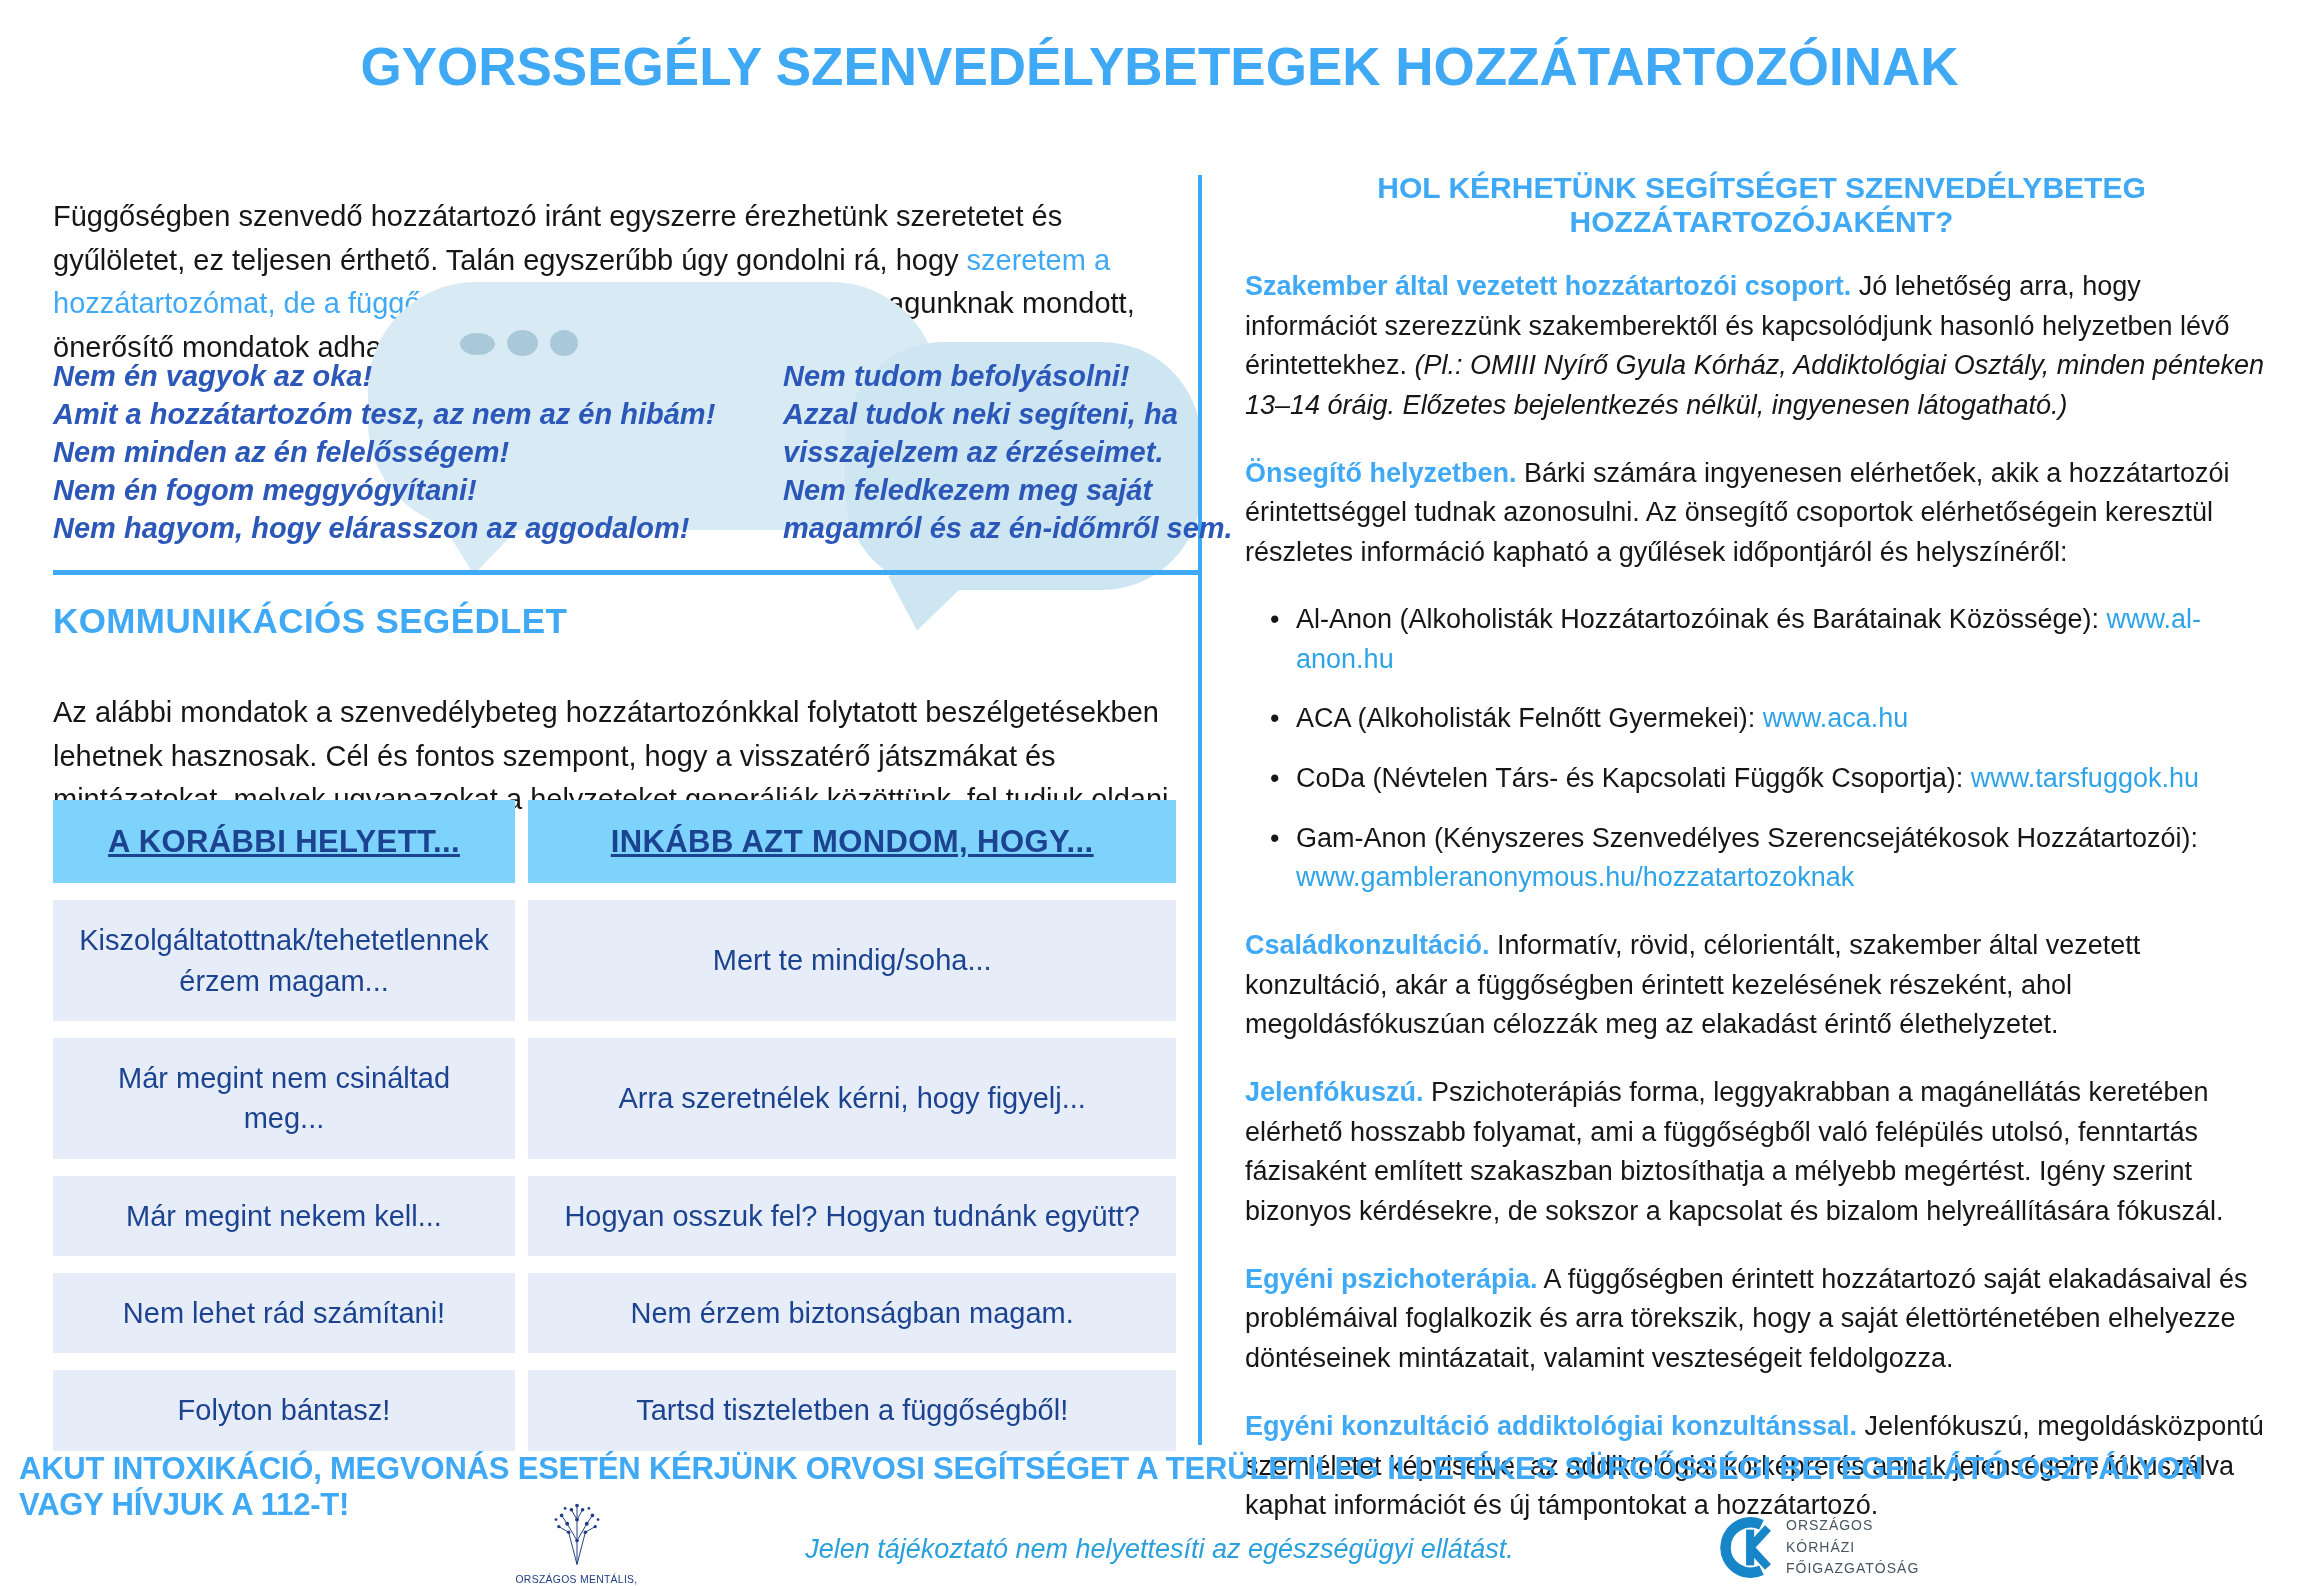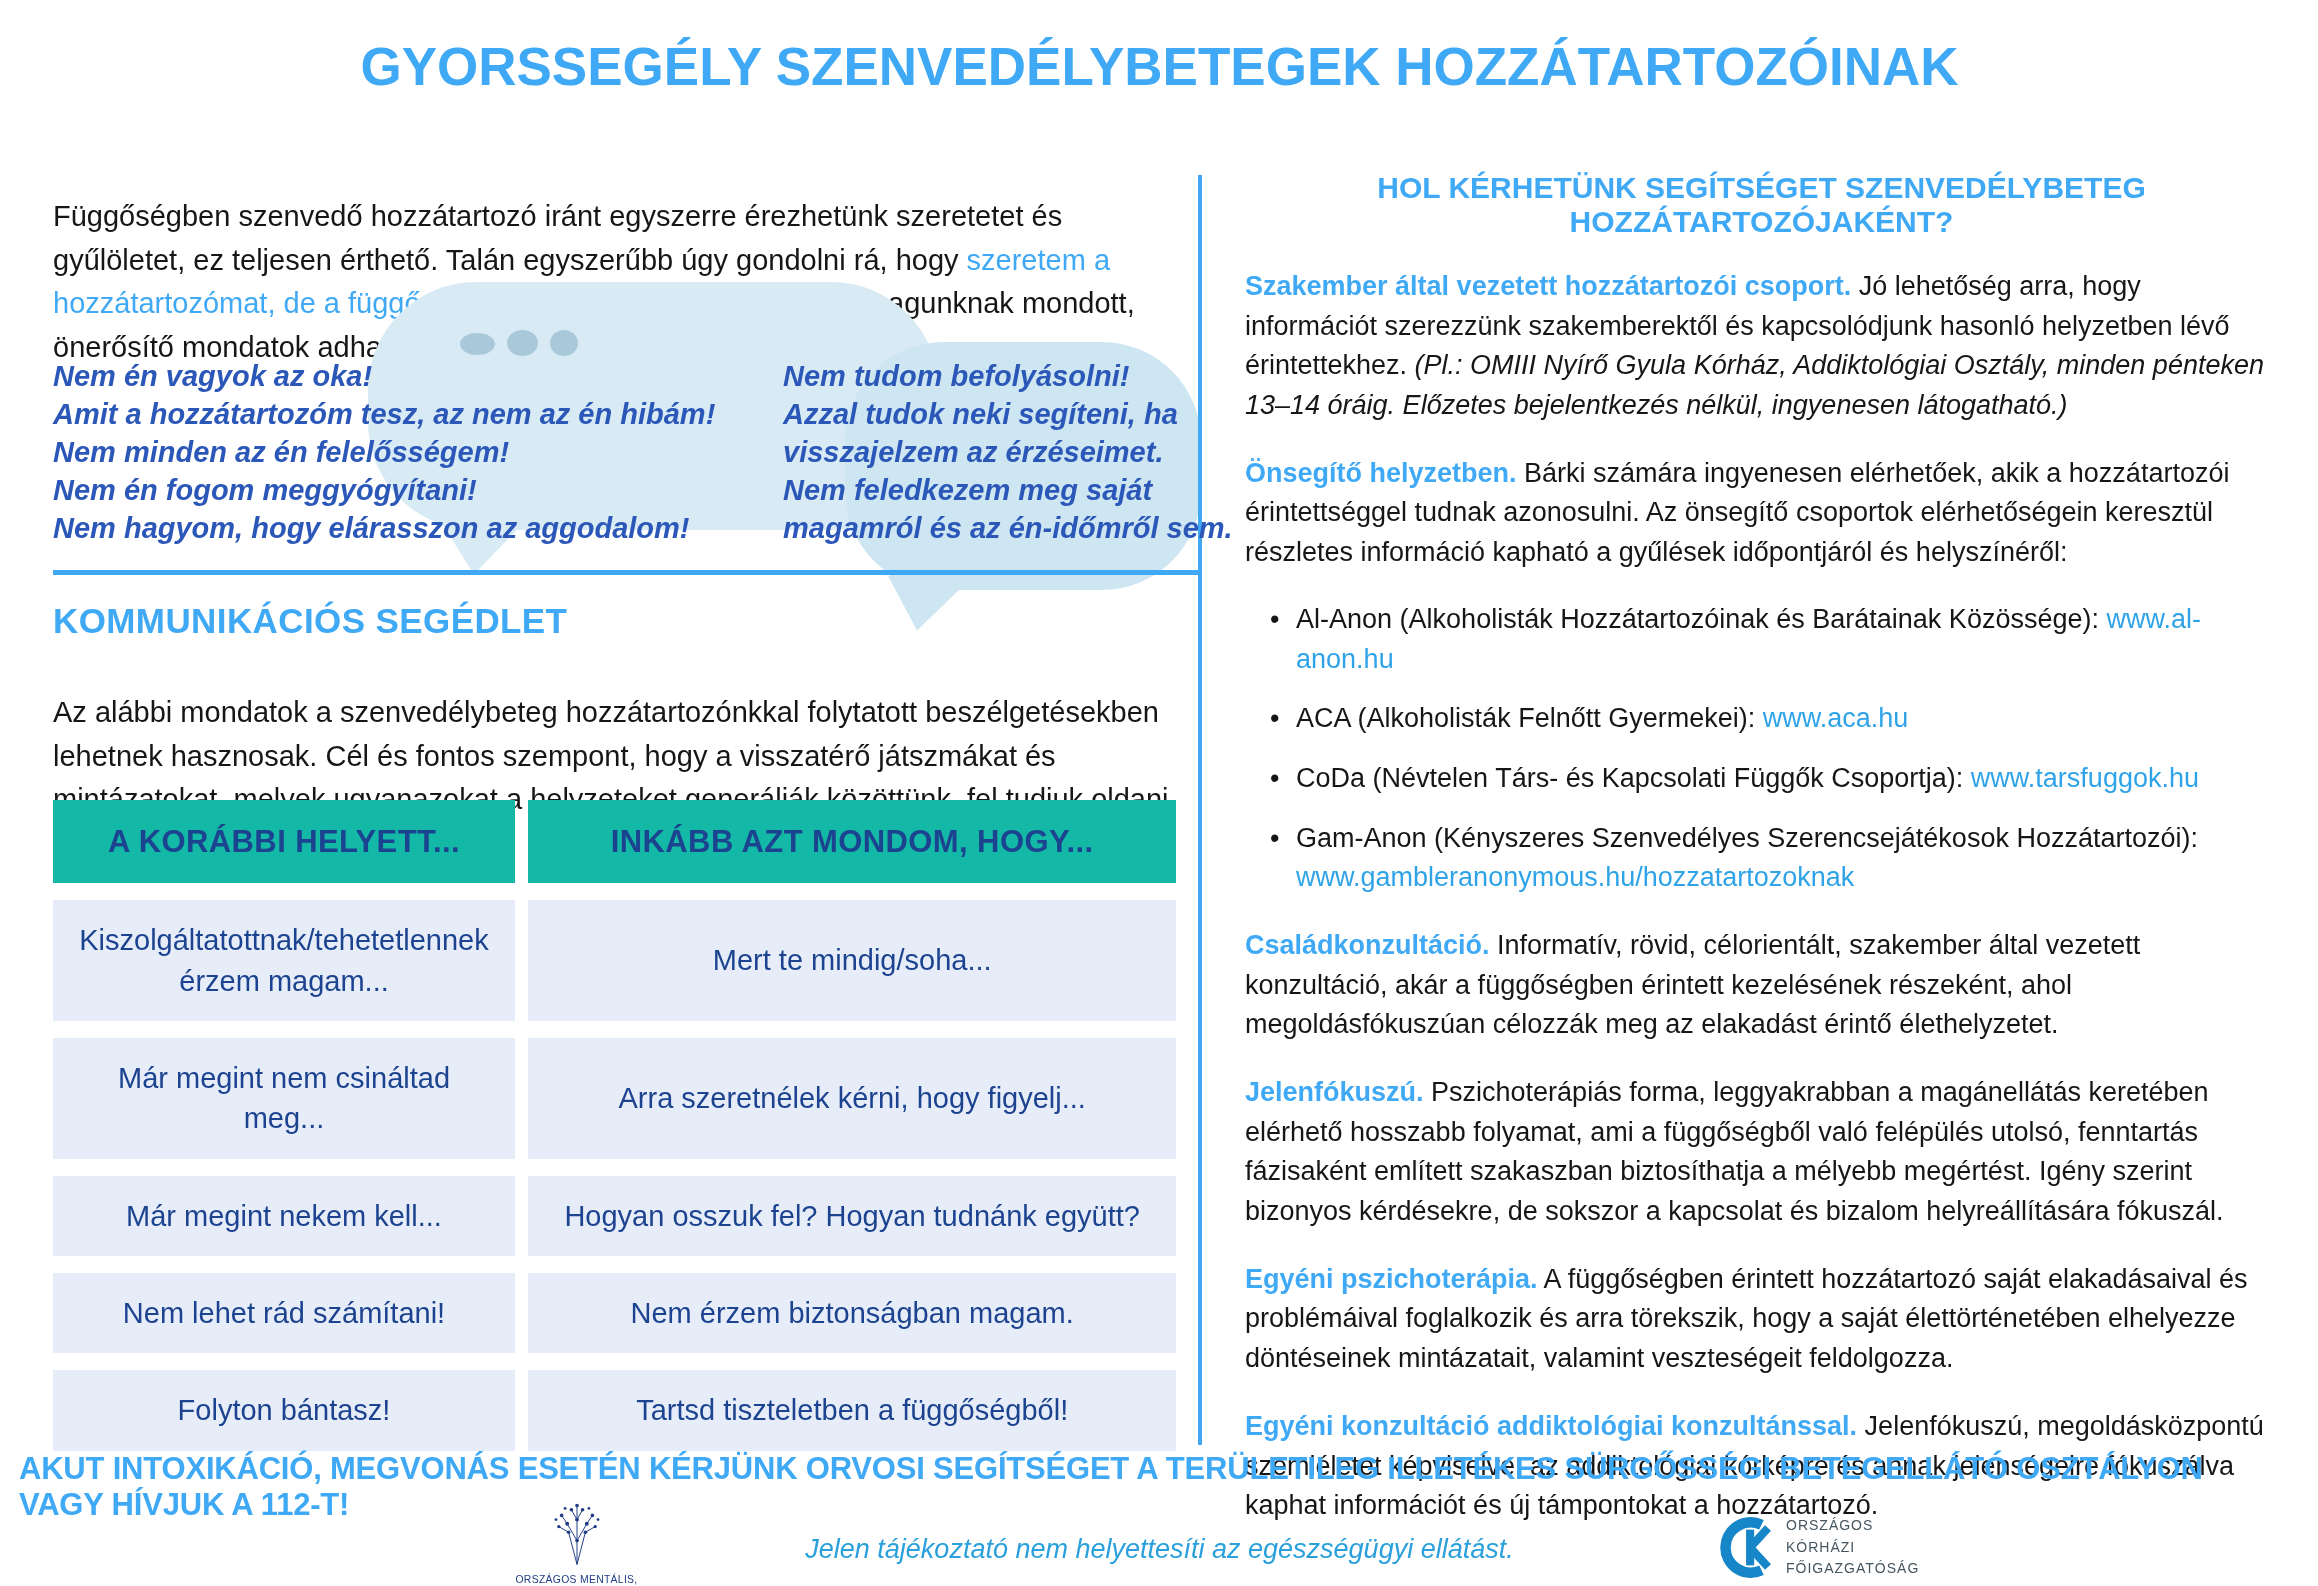--- a/index.html
+++ b/index.html
@@ -42,21 +42,21 @@
   }
   .comm-intro{position:absolute;left:53px;top:662px;width:1126px;font-size:29px;line-height:1.5;}
   .comm-table{
     position:absolute;left:53px;top:800px;width:1123px;
     display:grid;grid-template-columns:462px 648px;column-gap:13.2px;row-gap:16.6px;
   }
   .cell{
     display:flex;align-items:center;justify-content:center;text-align:center;
     color:#1C4390;font-size:29px;line-height:1.4;padding:20px 25px;box-sizing:border-box;
   }
-  .cell.head{background:#14b8a6;font-weight:bold;font-size:31px;min-height:83px;letter-spacing:0.4px;}
+  .cell.head{background:#7dd3fc;font-weight:bold;font-size:31px;min-height:83px;letter-spacing:0.4px;text-decoration:underline;}
   .cell.body{background:#E7EDF8;min-height:79px;}
   
   .right-col{position:absolute;left:1245px;top:171px;width:1033px;}
   .help-heading{
     text-align:center;font-size:30px;font-weight:bold;color:#3FA9F5;letter-spacing:0px;
   }
   .help-p{margin-top:28px;font-size:27px;line-height:1.47;}
   .lead{color:#3FA9F5;font-weight:bold;}
   .ital{font-style:italic;}
   .bullets{margin-top:25px;margin-left:25px;}

